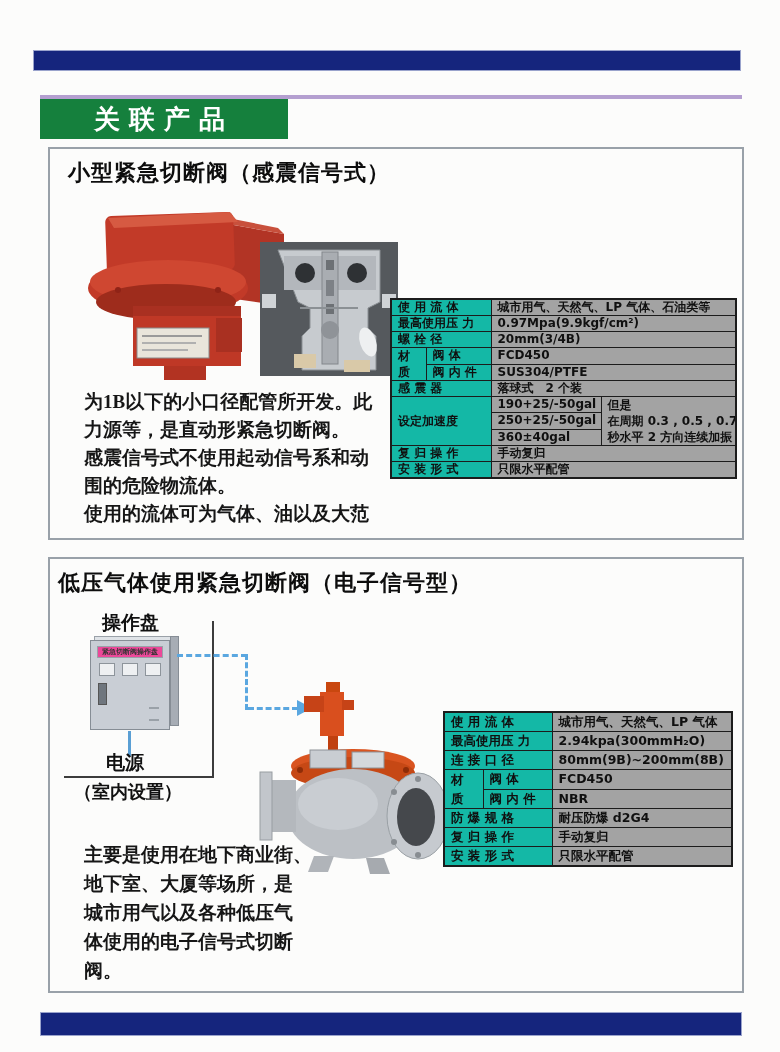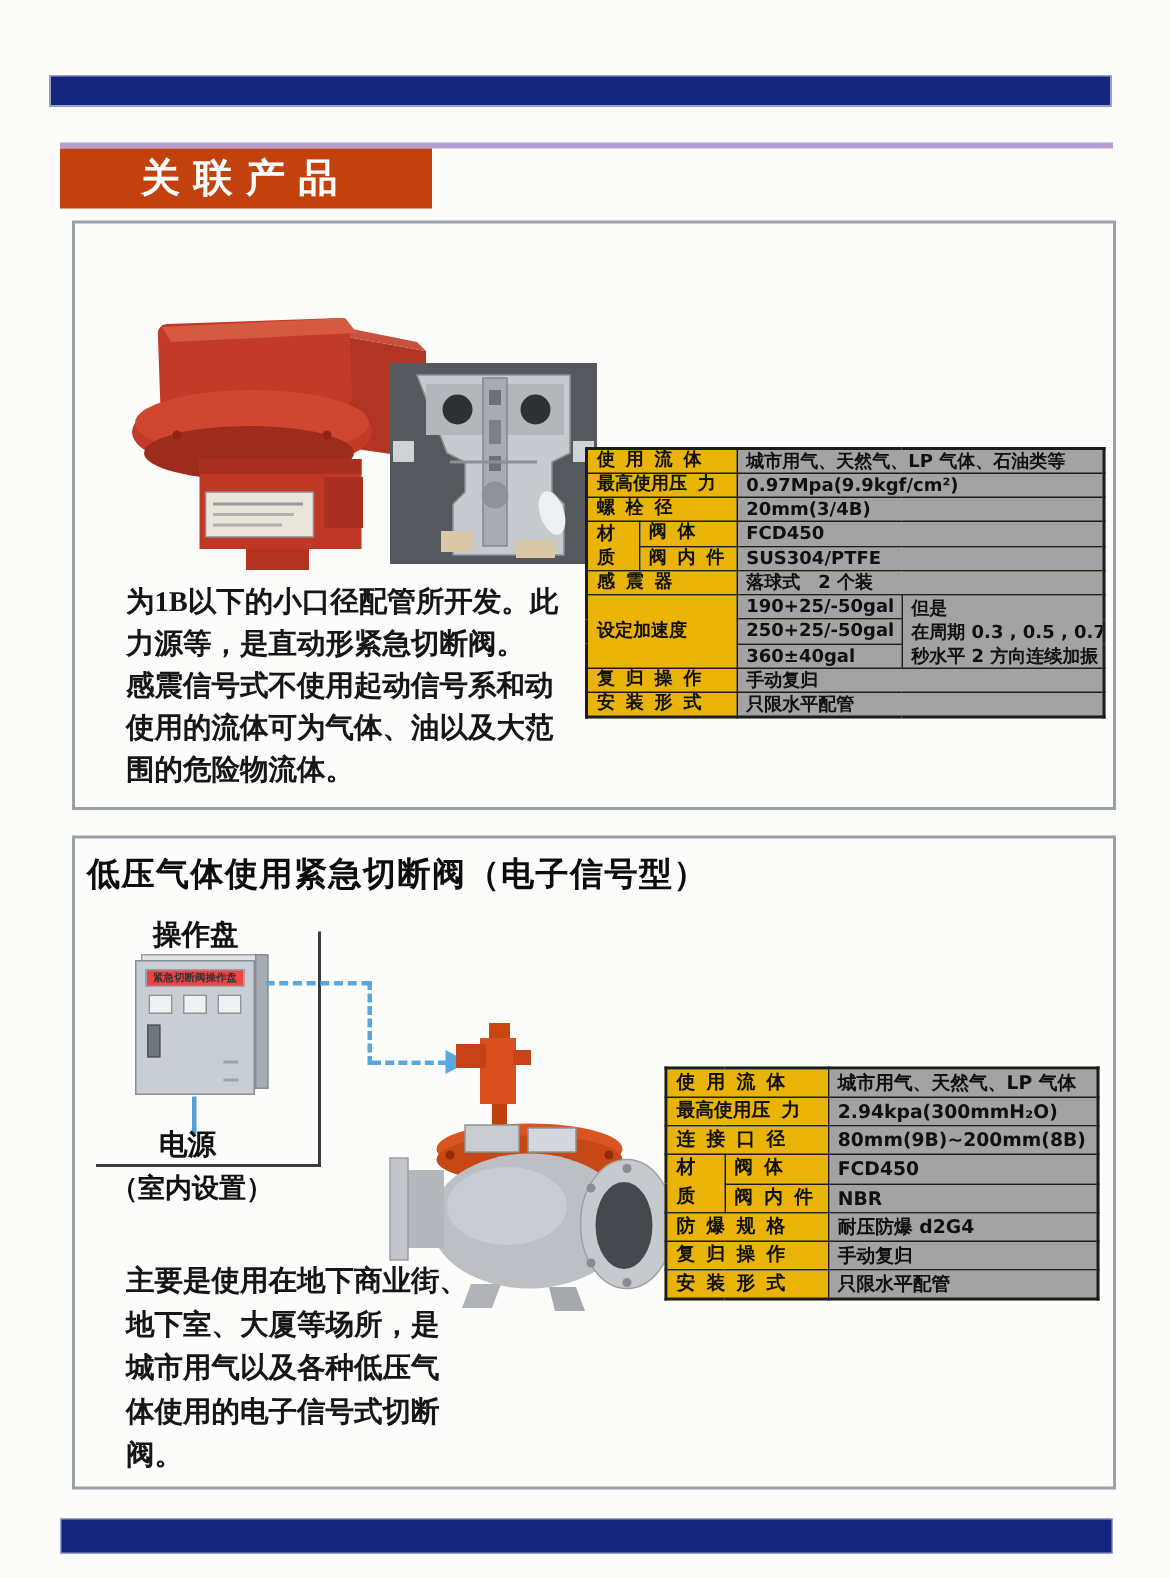--- a/index.html
+++ b/index.html
@@ -5,52 +5,52 @@
   * { margin:0; padding:0; box-sizing:border-box; }
   html,body { background:#ffffff; }
   body { font-family:"DejaVu Sans","Liberation Sans",sans-serif; }
   .page { position:relative; width:780px; height:1052px; background:#fcfcfb; overflow:hidden; }
   .abs { position:absolute; }
 
   .top-bar { left:33px; top:50px; width:708px; height:21px; background:#15257d; border:1px solid #9aa3cc; }
   .footer-bar { left:40px; top:1012px; width:702px; height:24px; background:#15257d; border:1px solid #9aa3cc; }
 
   .banner-line { left:40px; top:95px; width:702px; height:4px; background:#b49fd0; }
-  .banner-block { left:40px; top:99px; width:248px; height:40px; background:#c2410c; color:#ffffff;
+  .banner-block { left:40px; top:99px; width:248px; height:40px; background:#15803d; color:#ffffff;
     font-weight:bold; font-size:26px; letter-spacing:9px; text-align:center; line-height:40px; }
 
   .section-box { width:696px; border:2px solid #99a1a9; background:transparent; }
   .box1 { left:48px; top:147px; height:393px; }
   .box2 { left:48px; top:557px; height:436px; }
 
   .sec-title { font-size:22px; font-weight:bold; color:#0d0d0d; letter-spacing:1px; white-space:nowrap; }
   .sub-title { font-size:20px; font-weight:bold; color:#0d0d0d; white-space:nowrap;margin-top:37px; }
 
   .desc { font-size:19px; font-weight:bold; color:#161616; }
   .desc .line { height:28px; line-height:28px; white-space:nowrap; }
   .desc2 .line { height:29px; line-height:29px; }
 
   table.spec { border-collapse:collapse; table-layout:fixed; border:2px solid #1c1c1c; background:#dbe09e; }
   table.spec td { border:1px solid #1c1c1c; font-weight:bold; color:#101010; padding:0 2px 0 6px;
     white-space:nowrap; overflow:hidden; vertical-align:middle; }
-  table.spec td.lbl { background:#eab308;font-family:Liberation Mono, monospace; }
+  table.spec td.lbl { background:#14b8a6; }
   table.spec td.val { background:#a3a3a3; }
   .t1 { left:390px; top:298px; width:345px; font-size:12px; }
   .t1 td { height:16px; line-height:15px; }
   .t1 .note div { height:16px; line-height:16px; }
   .t2 { left:443px; top:711px; width:288px; font-size:12.5px; }
   .t2 td { height:19px; line-height:18px; }
   .matcell div { height:16px; line-height:16px; }
   .t2 .matcell div { height:19px; line-height:19px; }
 
   
   .panel-front { left:90px; top:640px; width:80px; height:90px; background:#c9ced5; border:1px solid #868d95; }
   .panel-side  { left:170px; top:636px; width:9px; height:90px; background:#a7adb5; border:1px solid #868d95; }
   .panel-top   { left:94px; top:636px; width:77px; height:5px; background:#dfe3e7; border:1px solid #9aa1a8; }
-  .panel-strip { left:6px; top:5px; width:66px; height:12px; background:#ef4444; border:1px solid #9aa1a8;
+  .panel-strip { left:6px; top:5px; width:66px; height:12px; background:#ec4899; border:1px solid #9aa1a8;
     font-size:7px; line-height:10px; text-align:center; color:#333; font-weight:bold; overflow:hidden; white-space:nowrap; }
   .panel-btn { top:22px; width:16px; height:13px; background:#eef0f2; border:1px solid #8d949b; }
   .panel-meter { left:7px; top:42px; width:9px; height:22px; background:#6f767e; border:1px solid #555; }
   .panel-vents { left:58px; top:66px; width:10px; height:14px; border-top:2px solid #9aa1a8; border-bottom:2px solid #9aa1a8; }
 
   .room-vline { left:212px; top:621px; width:2px; height:157px; background:#3c3c3c; }
   .room-hline { left:64px; top:776px; width:150px; height:2px; background:#3c3c3c; }
   .power-line { left:128px; top:731px; width:3px; height:25px; background:#5a9fd4; }
 
   .dash-h1 { left:177px; top:654px; width:70px; height:0; border-top:3px dashed #5aa7e0; }
@@ -66,20 +66,21 @@
 
 <div class="page">
 
   <div class="abs top-bar"></div>
 
   <div class="abs banner-line"></div>
   <div class="abs banner-block">关联产品</div>
 
   <div class="abs section-box box1"></div>
 
+  <div class="abs sec-title" style="left:68px; top:158px;">小型紧急切断阀（感震信号式）</div>
 
   <svg class="abs" style="left:78px; top:206px;" width="218" height="178" viewBox="0 0 218 178">
     <polygon points="150,18 206,28 206,100 150,92" fill="#b23425"></polygon>
     <polygon points="150,18 206,28 200,22 150,12" fill="#c8503c"></polygon>
     <rect x="28" y="8" width="128" height="58" rx="6" fill="#c23a28" transform="rotate(-2 92 37)"></rect>
     <polygon points="30,12 152,6 160,16 36,22" fill="#d65a42"></polygon>
     <ellipse cx="90" cy="82" rx="80" ry="27" fill="#c23a28"></ellipse>
     <ellipse cx="90" cy="76" rx="78" ry="22" fill="#cf4731"></ellipse>
     <ellipse cx="88" cy="96" rx="70" ry="18" fill="#9e2c1c"></ellipse>
     <rect x="55" y="100" width="108" height="60" fill="#bf3826"></rect>
@@ -177,22 +178,22 @@
       <td class="lbl" colspan="2">安 装 形 式</td>
       <td class="val" colspan="2">只限水平配管</td>
     </tr>
   </tbody>
     </table>
 
   <div class="abs desc" style="left:84px; top:388px; width:318px;font-family:Liberation Serif, serif;">
     <div class="line">为1B以下的小口径配管所开发。此</div>
     <div class="line">力源等，是直动形紧急切断阀。</div>
     <div class="line">感震信号式不使用起动信号系和动</div>
+    <div class="line">围的危险物流体。</div>
     <div class="line">使用的流体可为气体、油以及大范</div>
-    <div class="line">围的危险物流体。</div>
   </div>
 
   <div class="abs section-box box2"></div>
 
   <div class="abs sec-title" style="left:58px; top:568px;">低压气体使用紧急切断阀（电子信号型）</div>
 
   <div class="abs small-label" style="left:102px; top:610px; font-size:19px;">操作盘</div>
 
   <div class="abs panel-top"></div>
   <div class="abs panel-side"></div>

